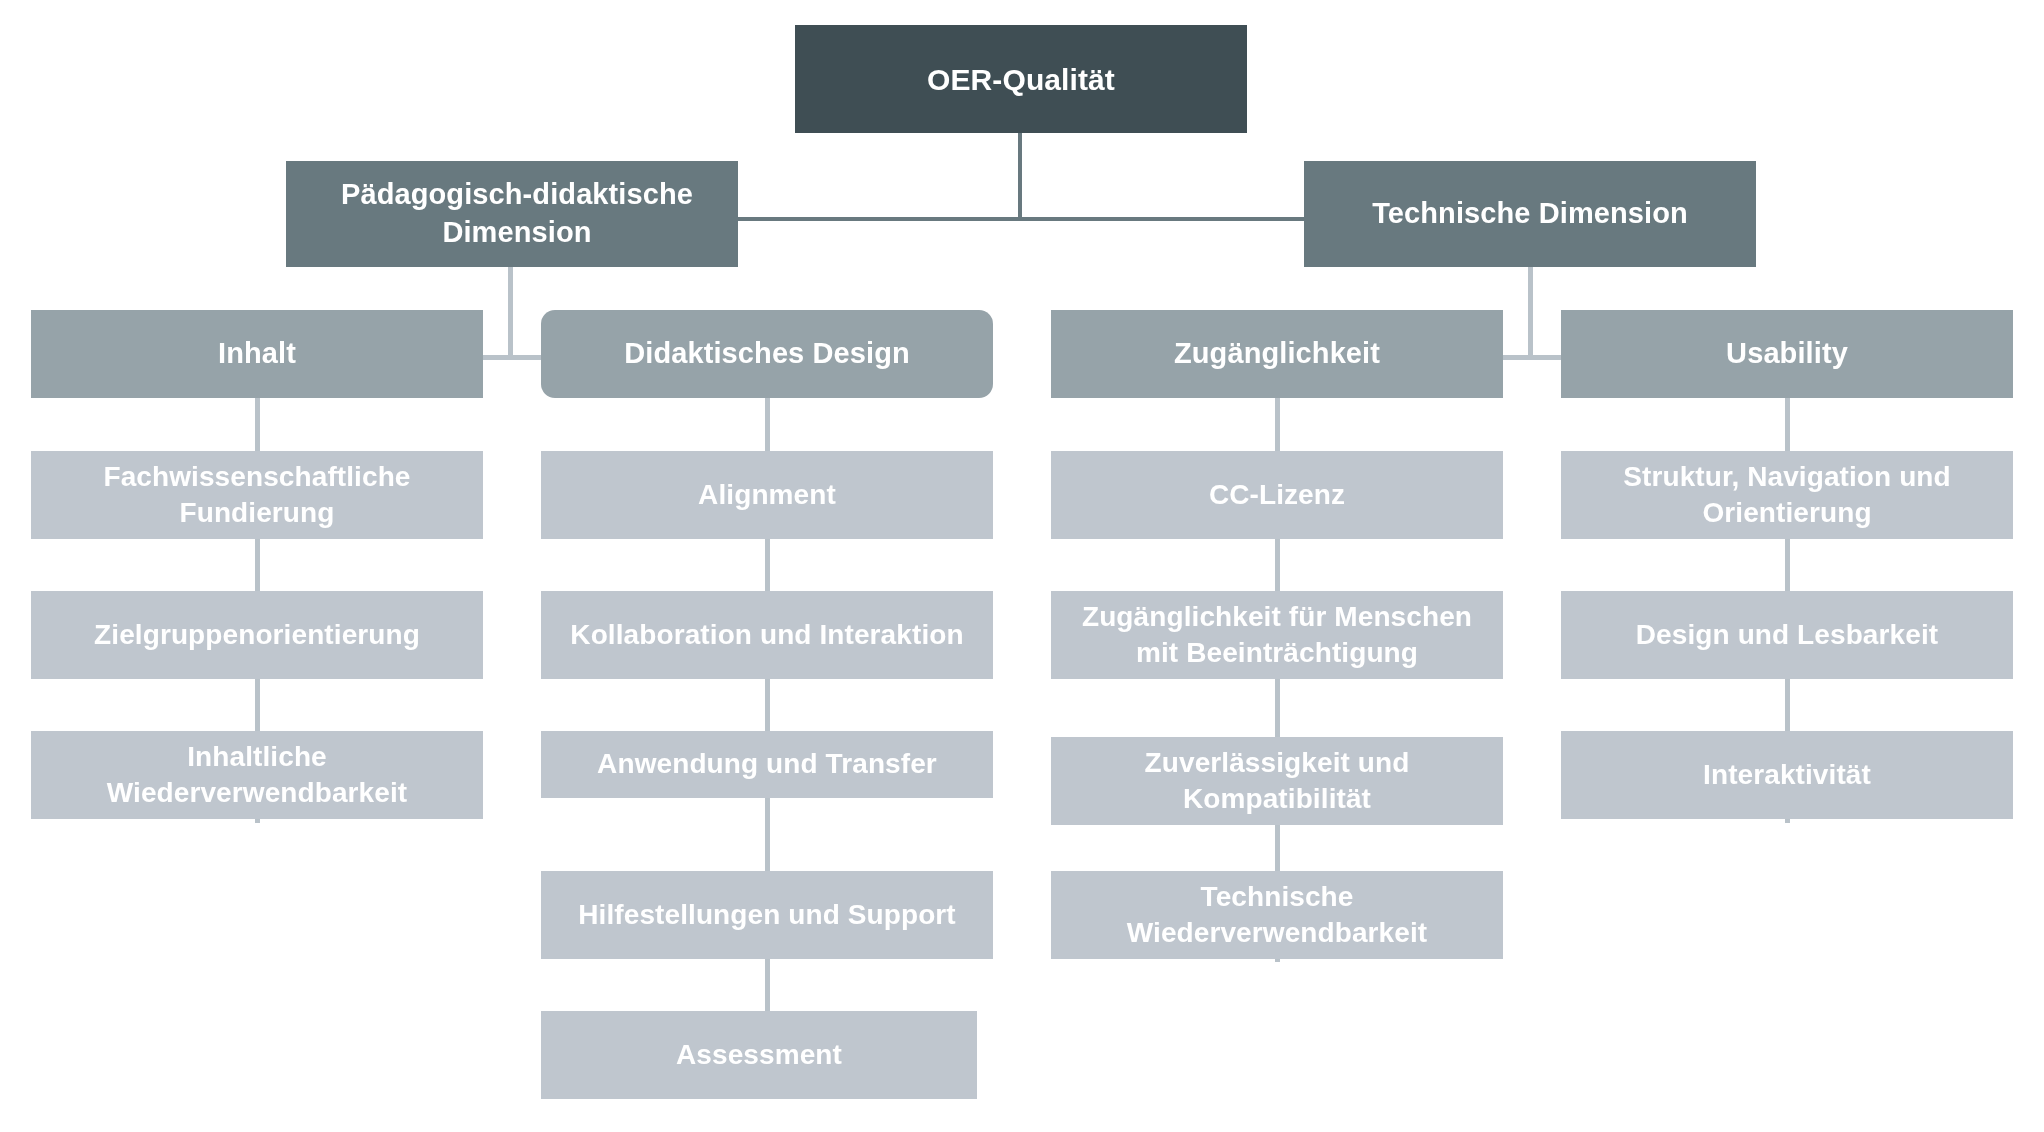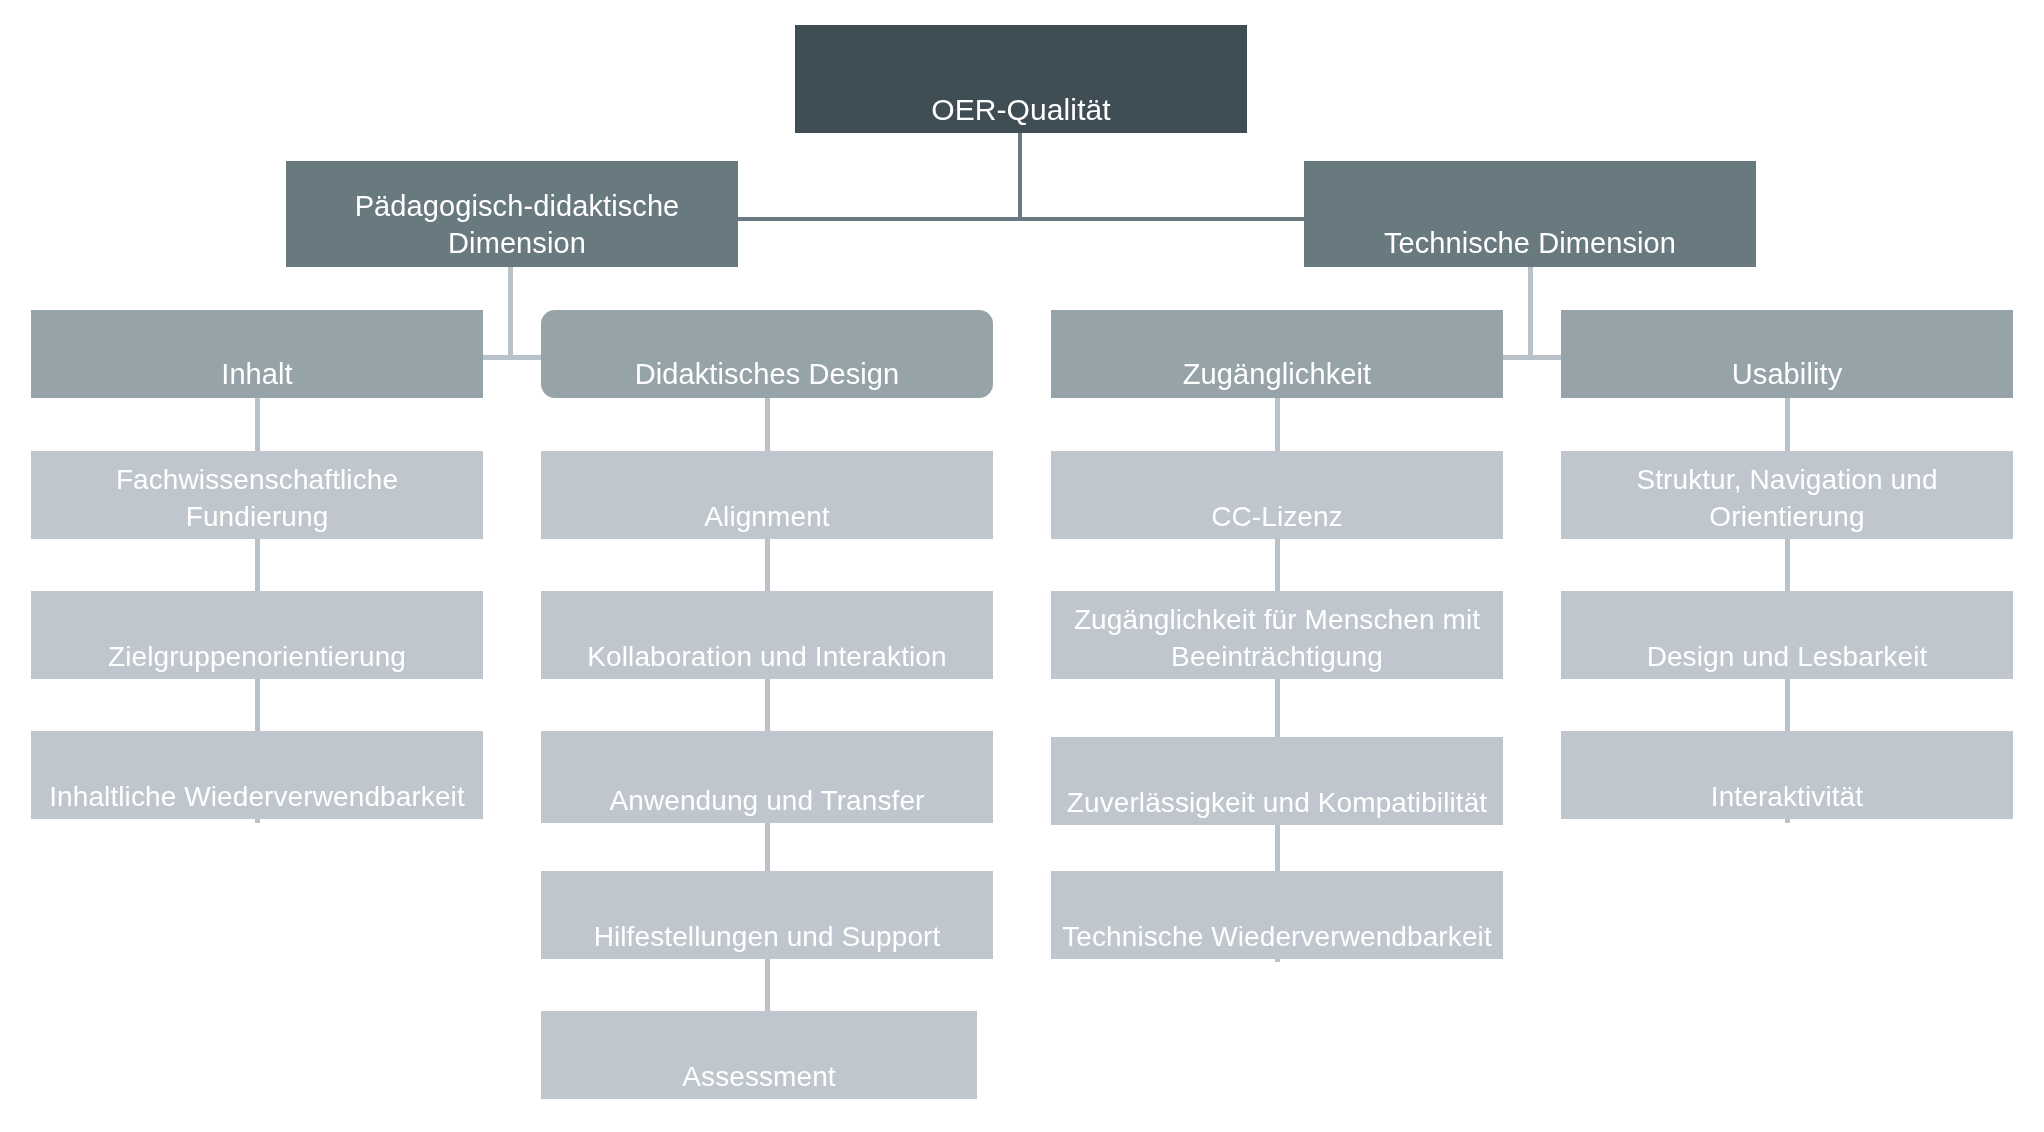--- a/index.html
+++ b/index.html
@@ -15,25 +15,25 @@
     position: relative;
     width: 2044px;
     height: 1132px;
     background: #ffffff;
     overflow: hidden;
   }
   .node {
     position: absolute;
     box-sizing: border-box;
     display: flex;
-    align-items: flex-end;
+    align-items: center;
     justify-content: center;
     text-align: center;
     color: #ffffff;
-    font-weight: normal;
+    font-weight: bold;
     line-height: 1.30;
     padding: 4px 10px;
     letter-spacing: 0.1px;
     z-index: 3;
   }
   .level-root {
     background: #3f4e54;
     font-size: 30px;
   }
   .level-dim {
@@ -119,21 +119,21 @@
   <div class="node level-leaf" style="left:31px; top:731px; width:452px; height:88px;">
     <span>Inhaltliche Wiederverwendbarkeit</span>
   </div>
 
   <div class="node level-leaf" style="left:541px; top:451px; width:452px; height:88px;">
     <span>Alignment</span>
   </div>
   <div class="node level-leaf" style="left:541px; top:591px; width:452px; height:88px;">
     <span>Kollaboration und Interaktion</span>
   </div>
-  <div class="node level-leaf" style="left:541px; top:731px; width:452px; height:92px;">
+  <div class="node level-leaf" style="left:541px; top:731px; width:452px; height:67px;">
     <span>Anwendung und Transfer</span>
   </div>
   <div class="node level-leaf" style="left:541px; top:871px; width:452px; height:88px;">
     <span>Hilfestellungen und Support</span>
   </div>
   <div class="node level-leaf" style="left:541px; top:1011px; width:436px; height:88px;">
     <span>Assessment</span>
   </div>
 
   <div class="node level-leaf" style="left:1051px; top:451px; width:452px; height:88px;">

